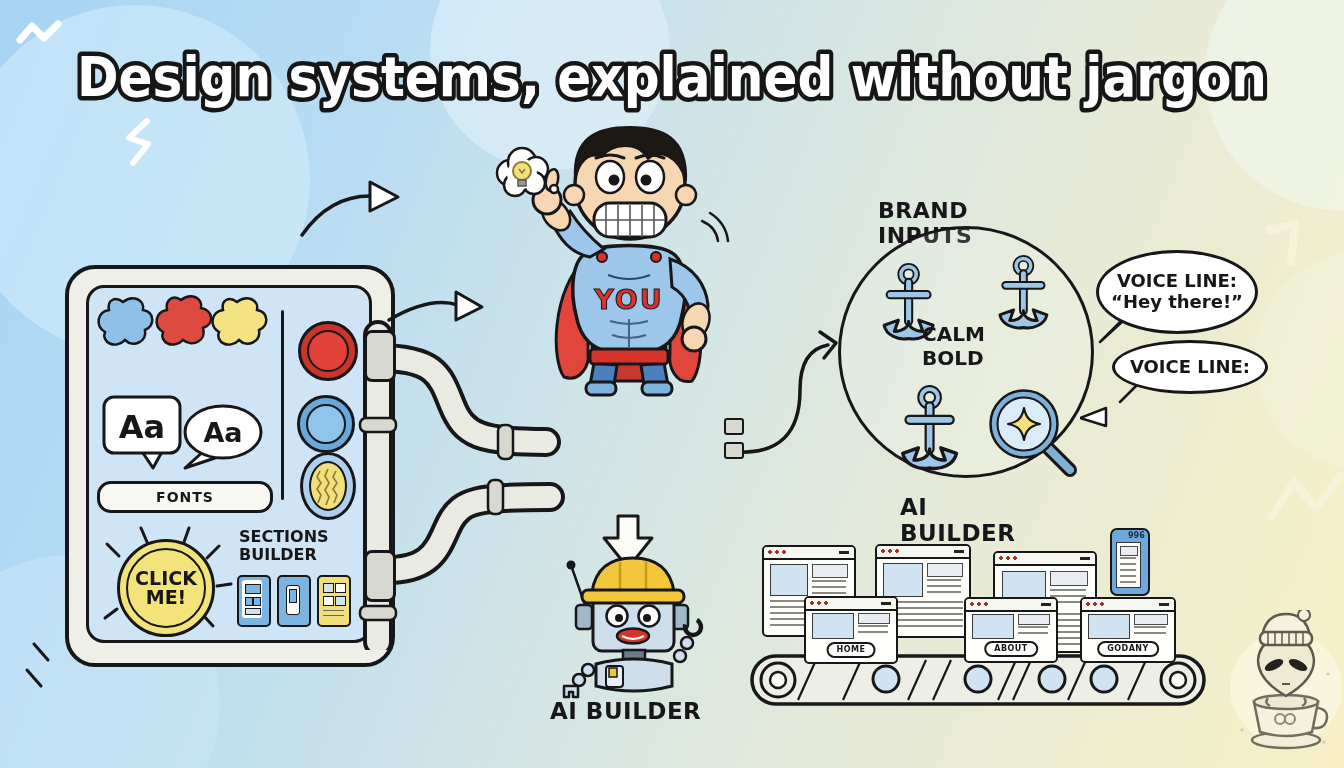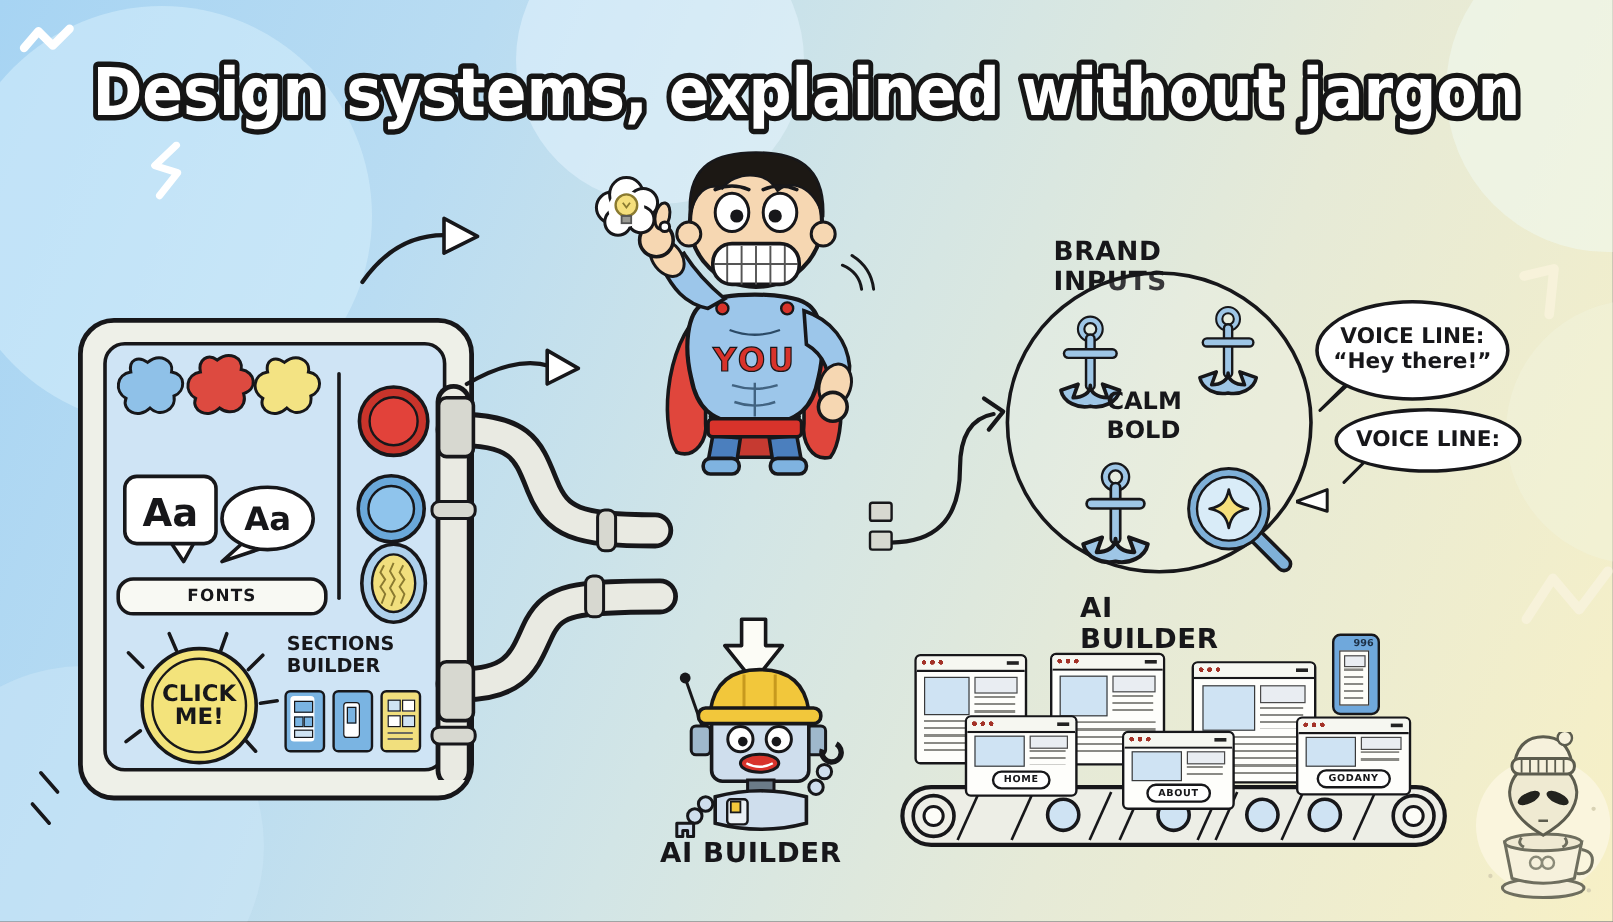--- a/index.html
+++ b/index.html
@@ -410,21 +410,21 @@
   <div class="bwin" style="left:804px;top:596px;width:90px;height:64px;">
     <div class="wbar">
         <div class="wdots"></div>
         <div class="wdash"></div>
       </div>
     <div class="wimg" style="left:6px;top:15px;width:40px;height:24px;"></div>
     <div class="wrect" style="left:52px;top:15px;width:30px;height:9px;"></div>
     <div class="wlines" style="left:52px;top:27px;width:30px;height:12px;"></div>
     <div class="wpill"><span>HOME</span></div>
   </div>
-  <div class="bwin" style="left:935px;top:597px;width:90px;height:62px;margin-top:12px;">
+  <div class="bwin" style="left:964px;top:597px;width:90px;height:62px;">
     <div class="wbar">
         <div class="wdots"></div>
         <div class="wdash"></div>
       </div>
     <div class="wimg" style="left:6px;top:15px;width:40px;height:23px;"></div>
     <div class="wrect" style="left:52px;top:15px;width:30px;height:9px;"></div>
     <div class="wlines" style="left:52px;top:27px;width:30px;height:11px;"></div>
     <div class="wpill"><span>ABOUT</span></div>
   </div>
   <div class="bwin" style="left:1080px;top:597px;width:92px;height:62px;">

